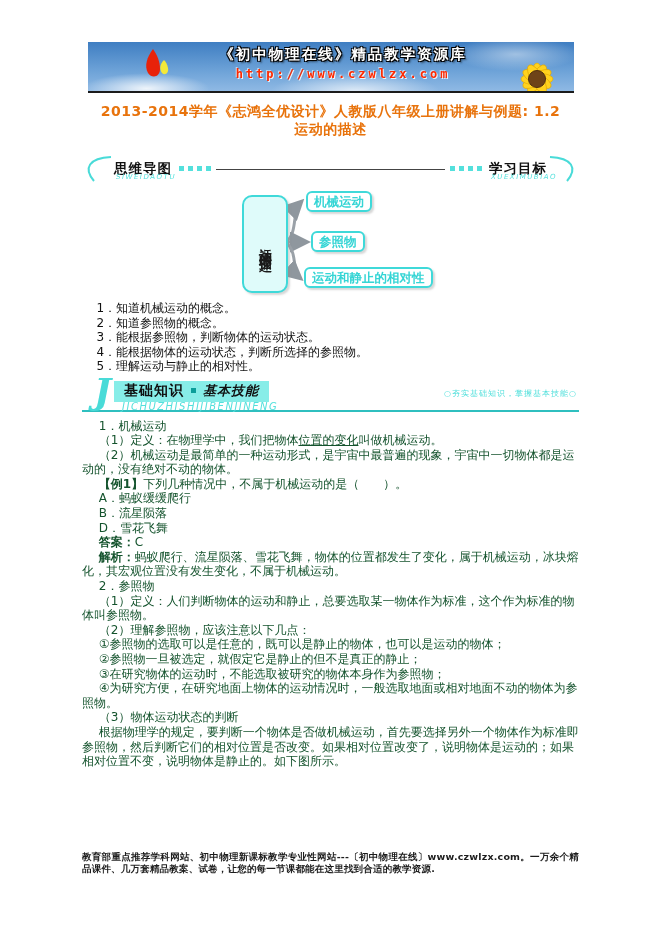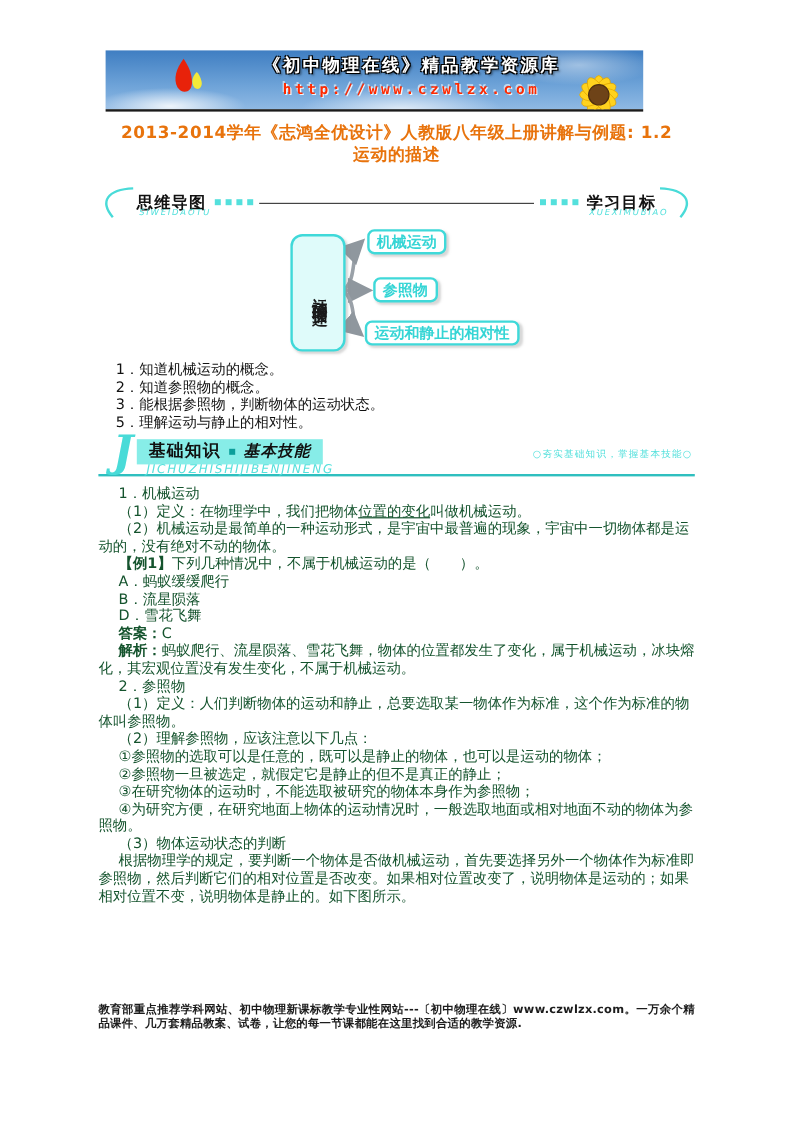--- a/index.html
+++ b/index.html
@@ -1,20 +1,20 @@
 <!DOCTYPE html>
 <html><head>
 <meta charset="utf-8">
 <style>
   html,body{margin:0;padding:0;width:661px;height:936px;background:#fff;overflow:hidden;
     font-family:"DejaVu Sans","Liberation Sans",sans-serif;}
   .page{position:relative;width:661px;height:936px;padding:42px 82px 0 82px;box-sizing:border-box;}
 
   
-  .banner{position:relative;margin-left:6px;width:448px;height:49px;overflow:hidden;
+  .banner{position:relative;margin-left:6px;width:486px;height:49px;overflow:hidden;
     border-bottom:2px solid #1b1b1b;
     background:
       radial-gradient(ellipse 90px 22px at 12% 95%, rgba(255,255,255,.85), rgba(255,255,255,0) 70%),
       radial-gradient(ellipse 120px 26px at 55% 100%, rgba(255,255,255,.7), rgba(255,255,255,0) 70%),
       radial-gradient(ellipse 90px 24px at 88% 25%, rgba(255,255,255,.45), rgba(255,255,255,0) 70%),
       linear-gradient(#3f7ec2,#6ea3d8 60%,#8fb9e4);}
   .banner-text{position:absolute;left:90px;top:3px;width:330px;text-align:center;}
   .banner-title{color:#fff;font-weight:bold;font-size:14.5px;letter-spacing:2px;white-space:nowrap;
     text-shadow:1px 1px 0 #000,-1px 1px 0 #000,1px -1px 0 #000,-1px -1px 0 #000,2px 2px 2px rgba(0,0,0,.5);}
   .banner-url{color:#ff2a00;font-weight:bold;font-size:12px;letter-spacing:3px;margin-top:3px;
@@ -153,20 +153,21 @@
     </div>
     <div class="mm-branch mm-b1">机械运动</div>
     <div class="mm-branch mm-b2">参照物</div>
     <div class="mm-branch mm-b3">运动和静止的相对性</div>
   </div>
 
   <div class="objectives" id="objectives">
       <div class="obj-line">1．知道机械运动的概念。</div>
       <div class="obj-line">2．知道参照物的概念。</div>
       <div class="obj-line">3．能根据参照物，判断物体的运动状态。</div>
+      <div class="obj-line">4．能根据物体的运动状态，判断所选择的参照物。</div>
       <div class="obj-line">5．理解运动与静止的相对性。</div>
     </div>
 
   <div class="sec-head">
     <span class="sec-j">J</span>
     <span class="sec-band">
       <span class="sec-t1">基础知识</span>
       <span class="sec-sq"></span>
       <span class="sec-t2">基本技能</span>
     </span>

